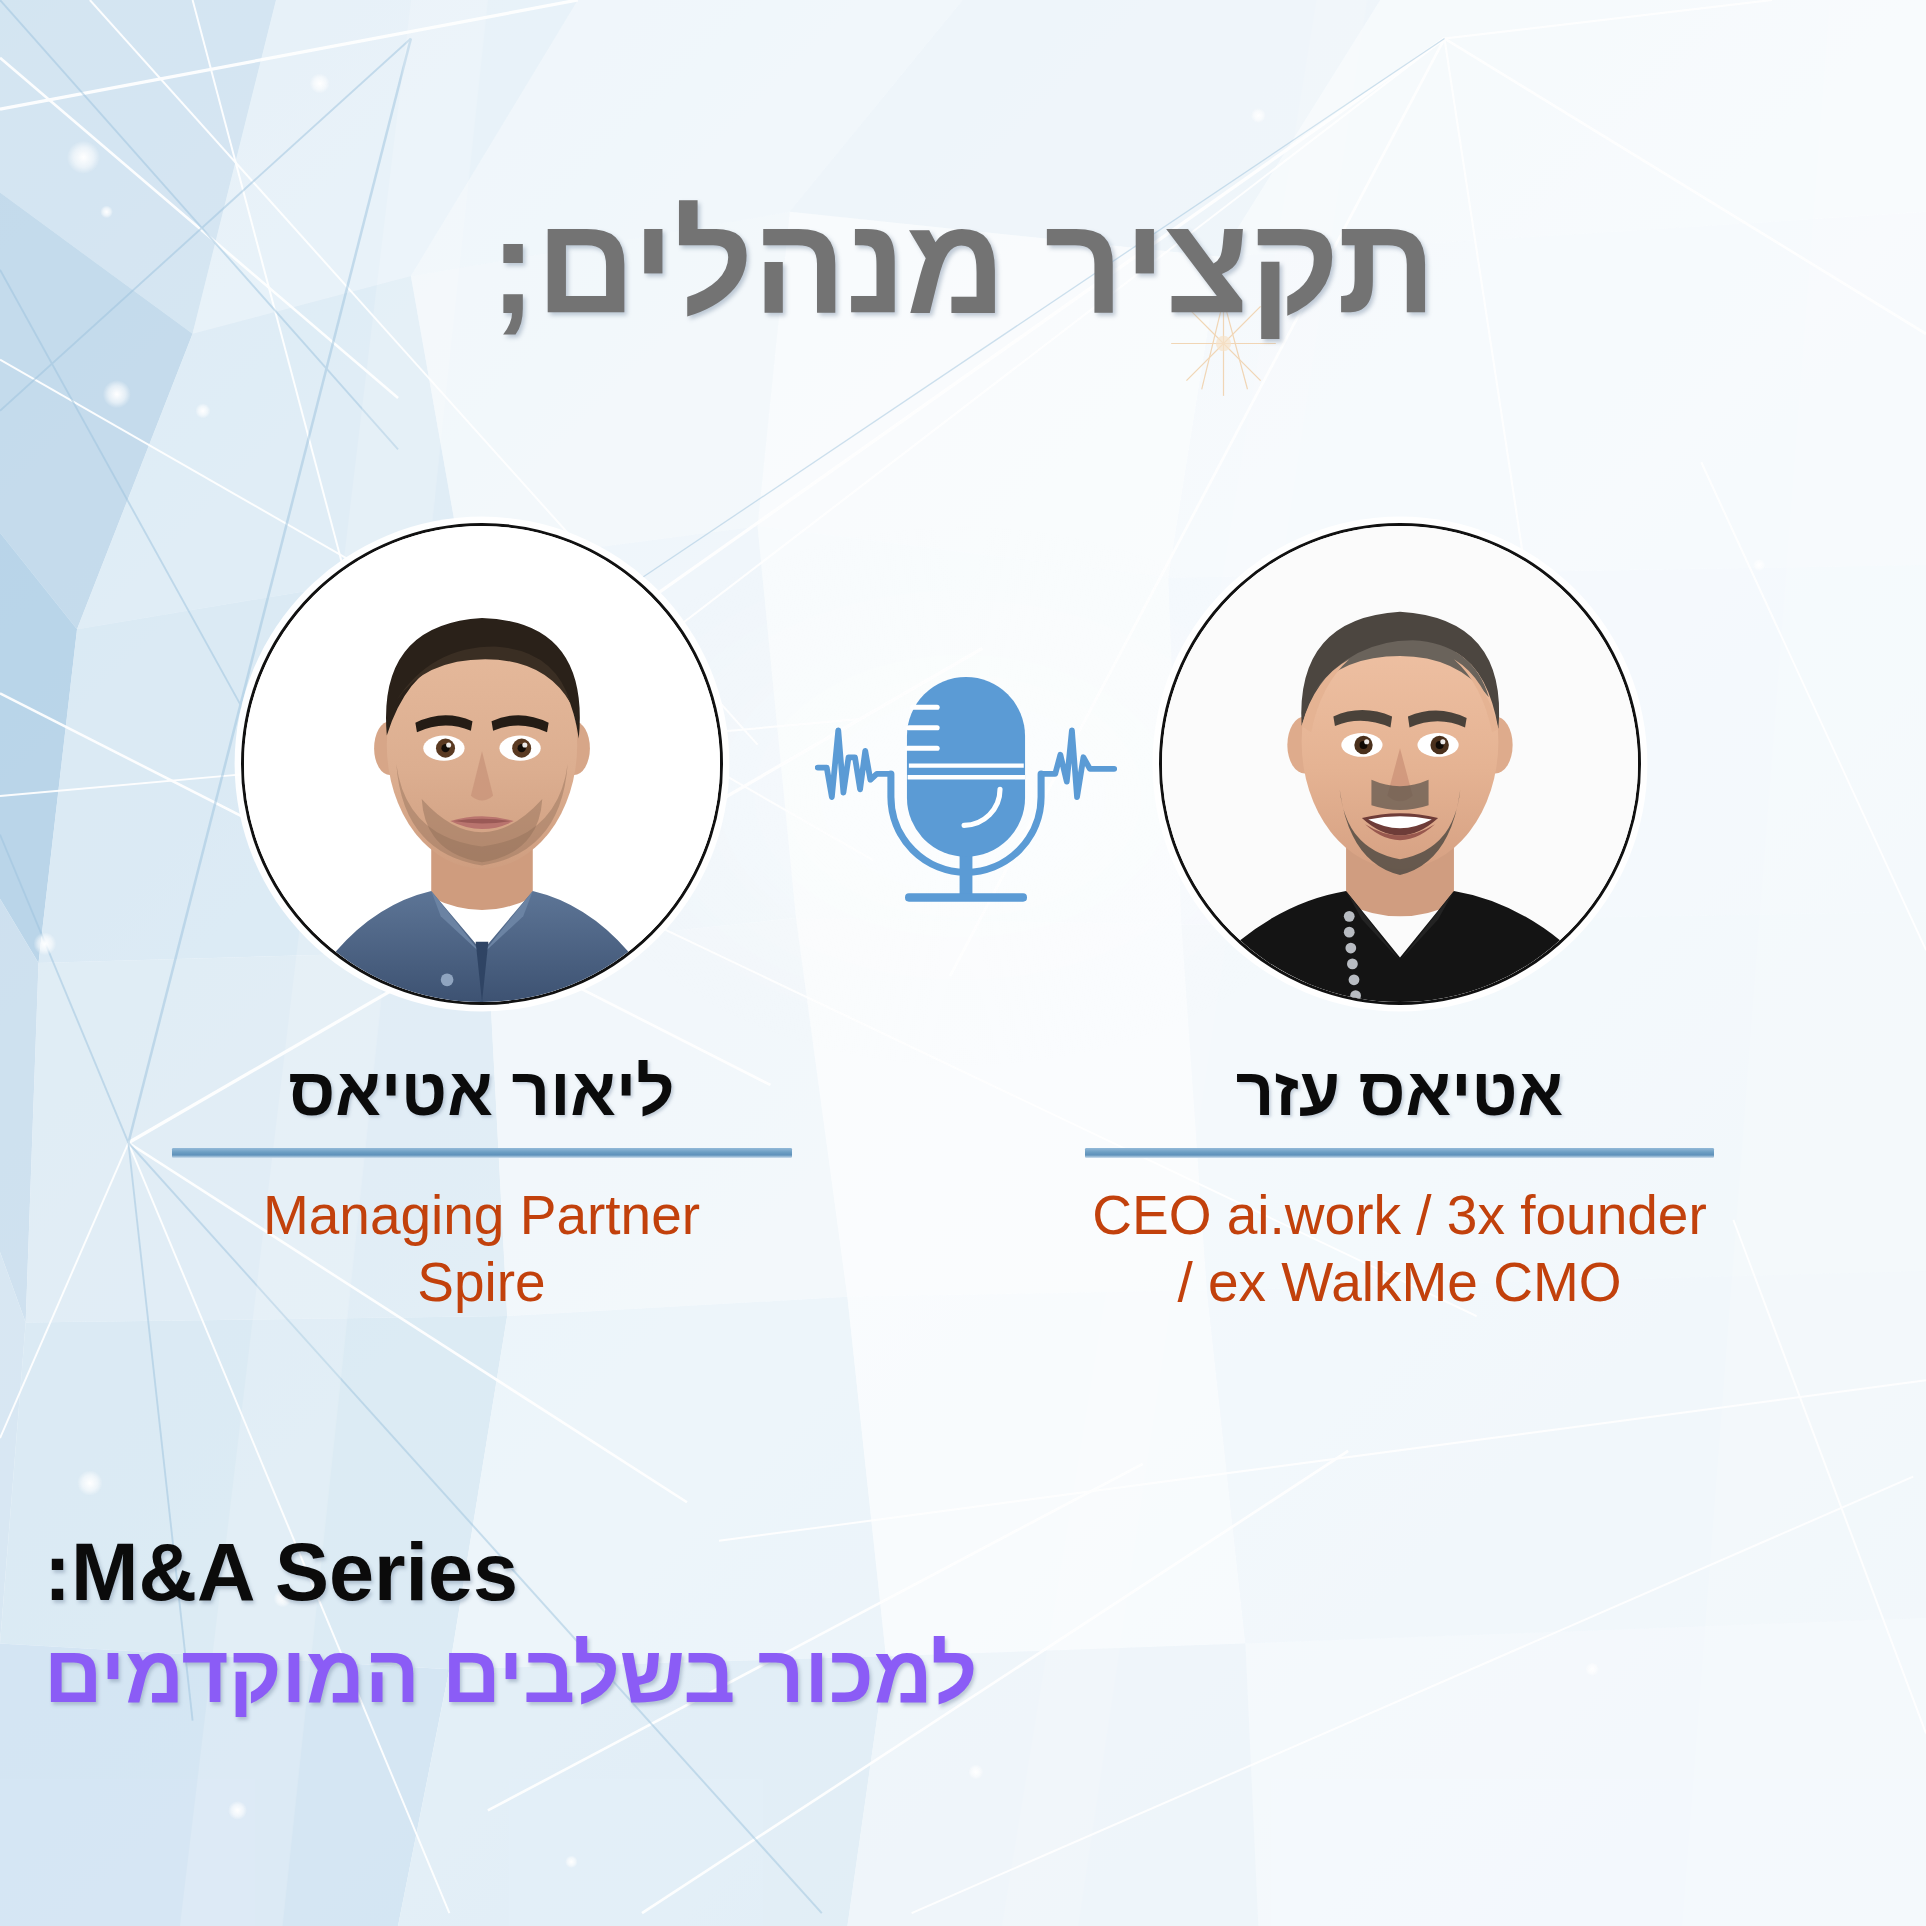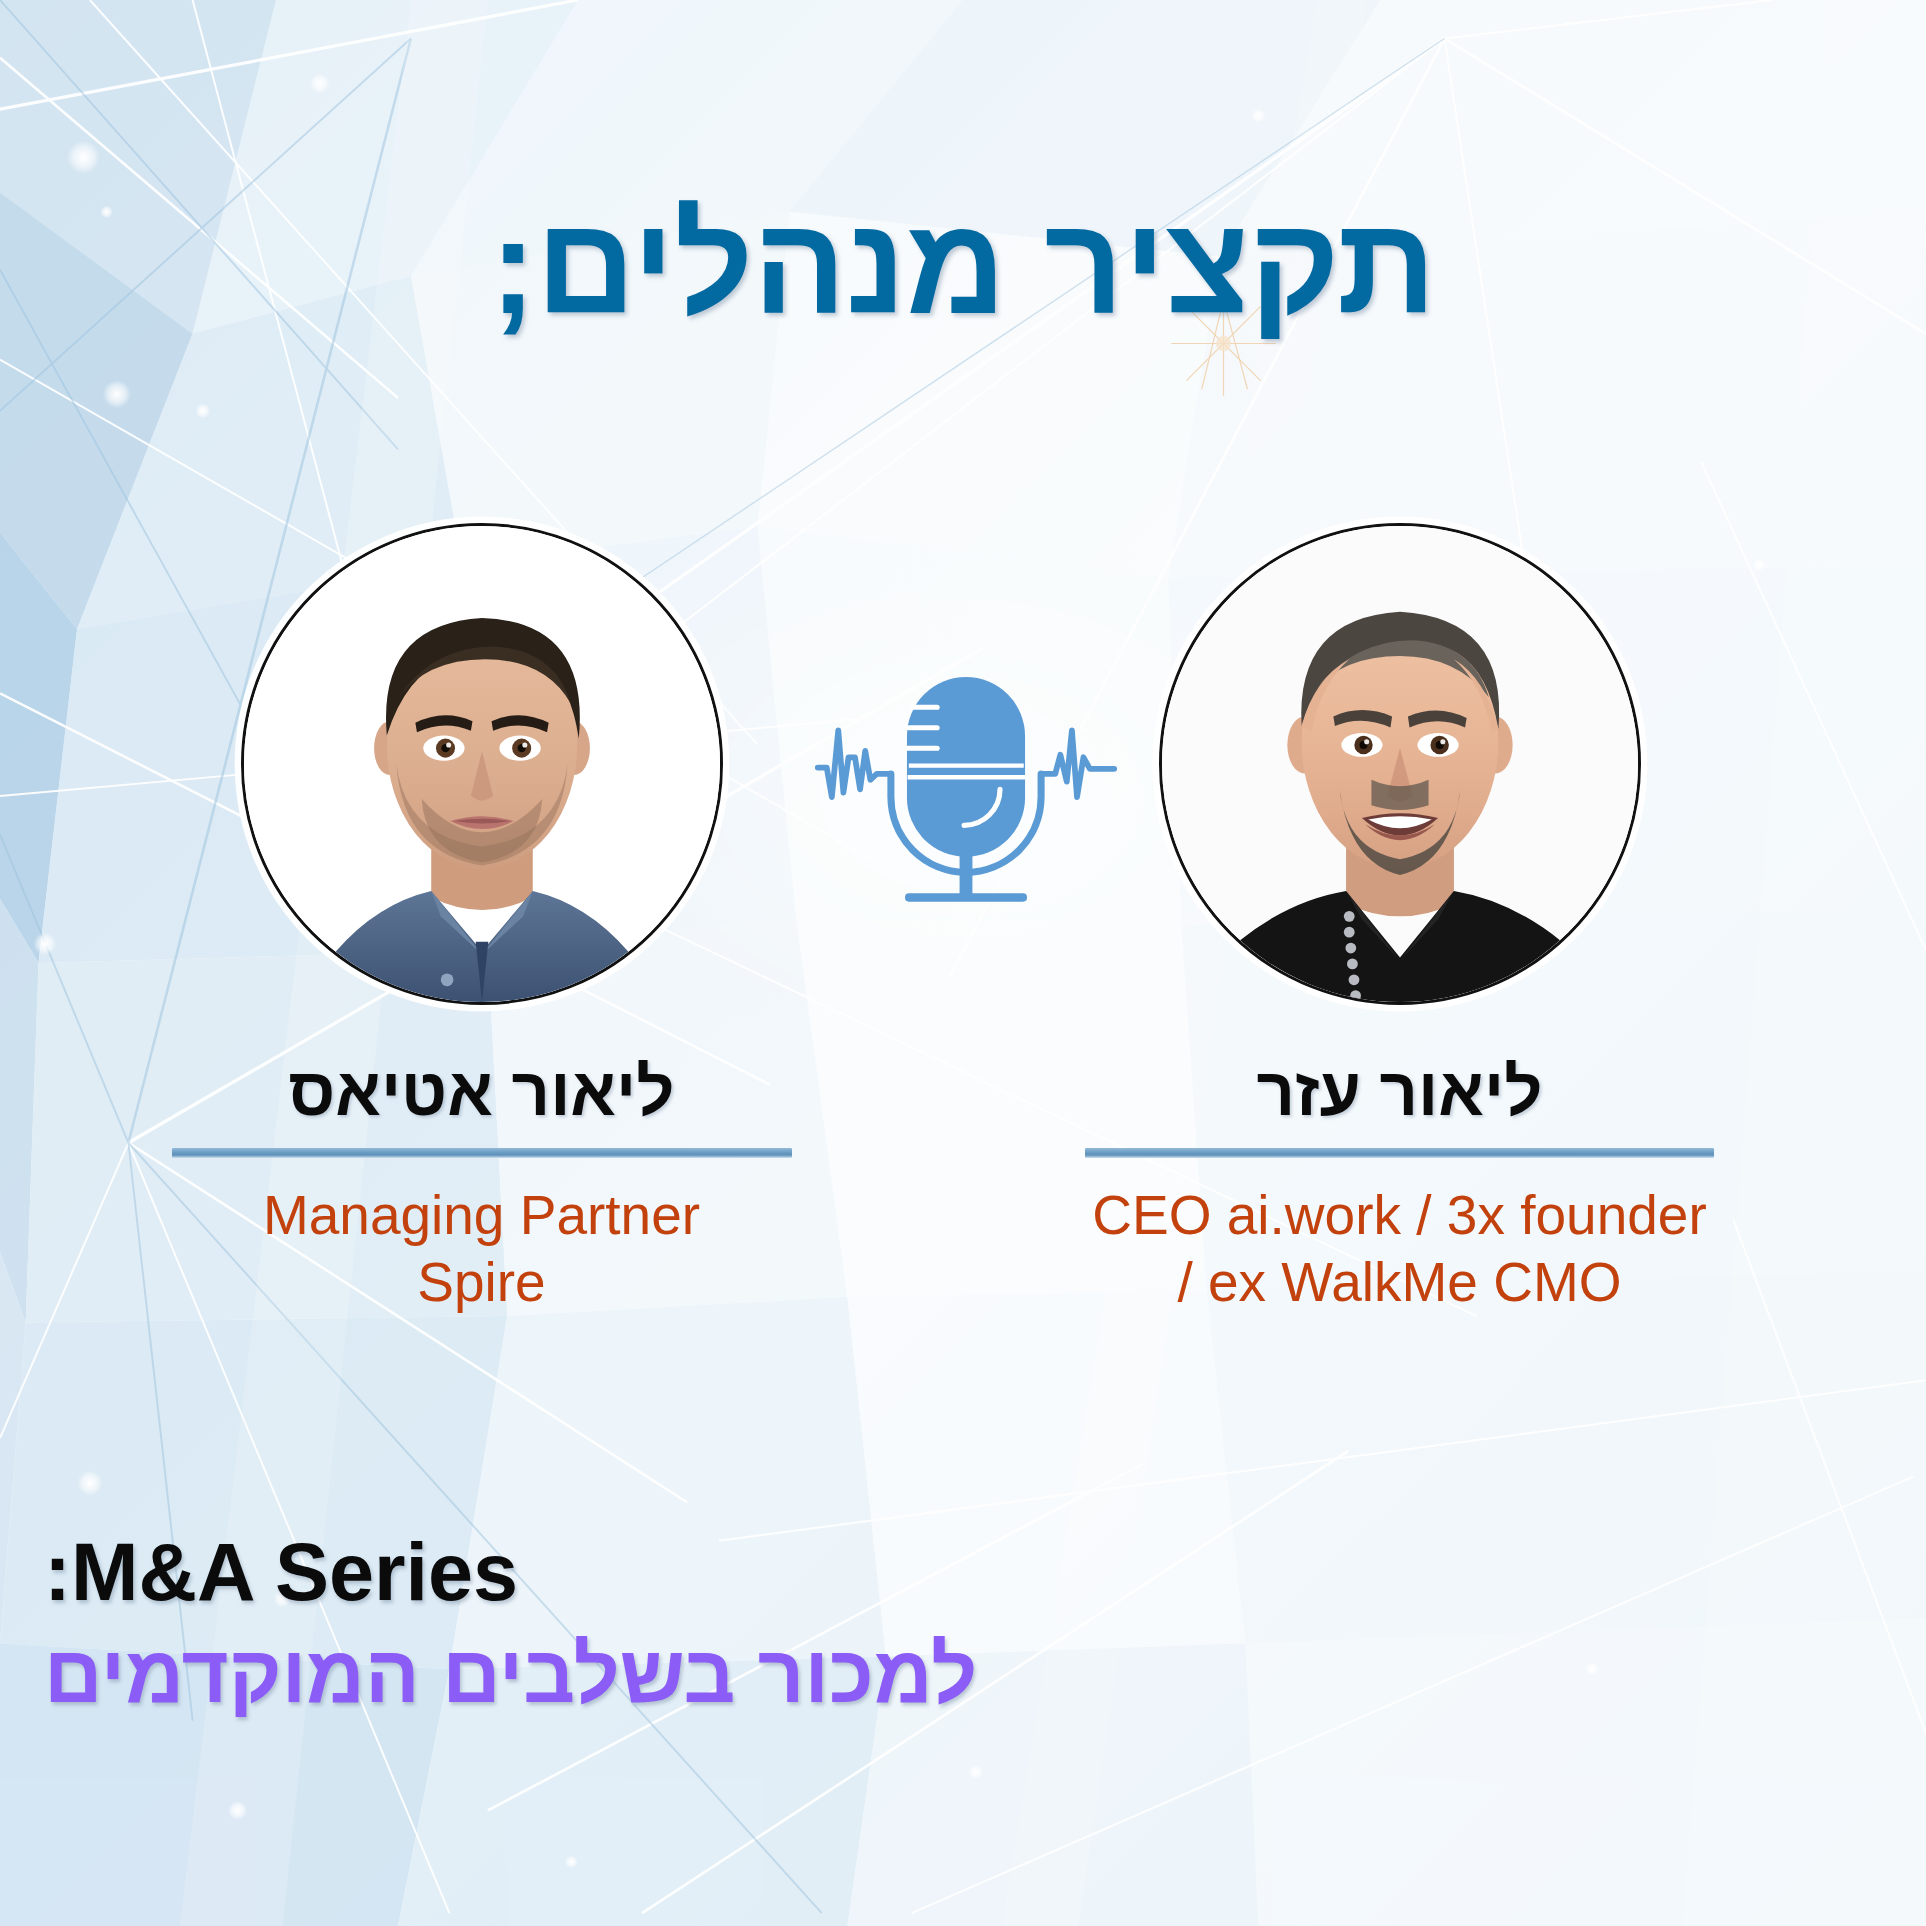--- a/index.html
+++ b/index.html
@@ -32,21 +32,21 @@
     top: 193px;
     left: 0;
     width: 1926px;
     text-align: center;
     direction: rtl;
   }
   .title-text {
     display: inline-block;
     font-size: 138px;
     font-weight: 700;
-    color: #0369a1;
+    color: #737373;
     letter-spacing: 0px;
     line-height: 1.05;
     text-shadow: 2.6px 3.2px 4.5px rgba(120,140,165,0.45);
   }
 
   
   .sparkle {
     position: absolute;
     left: 1169px;
     top: 289px;
@@ -446,21 +446,21 @@
           <path d="M112 166 Q118 212 150 220 Q182 212 188 166
                    Q184 204 150 210 Q116 204 112 166 Z" fill="#534c44" opacity="0.85"></path>
           <path d="M132 160 Q150 168 168 160 L168 176 Q150 182 132 176 Z" fill="#5a534a" opacity="0.7"></path>
 
           <path d="M126 184 Q150 178 174 184 Q150 206 126 184 Z" fill="#6e3c38"></path>
           <path d="M130 185 Q150 181 170 185 Q150 196 130 185 Z" fill="#ffffff"></path>
           <path d="M128 188 Q150 202 172 188 Q150 208 128 188 Z" fill="#8c4a44" opacity="0.85"></path>
         </svg>
       </div>
     </div>
-    <div class="speaker-name">ליאור עזר</div>
+    <div class="speaker-name">אטיאס עזר</div>
     <div class="name-rule"></div>
     <div class="speaker-role">CEO ai.work / 3x founder
 / ex WalkMe CMO</div>
   </div>
 
   <div class="series-block">
     <div class="series-title">M&amp;A Series:</div>
     <div class="series-sub">למכור בשלבים המוקדמים</div>
   </div>
 

